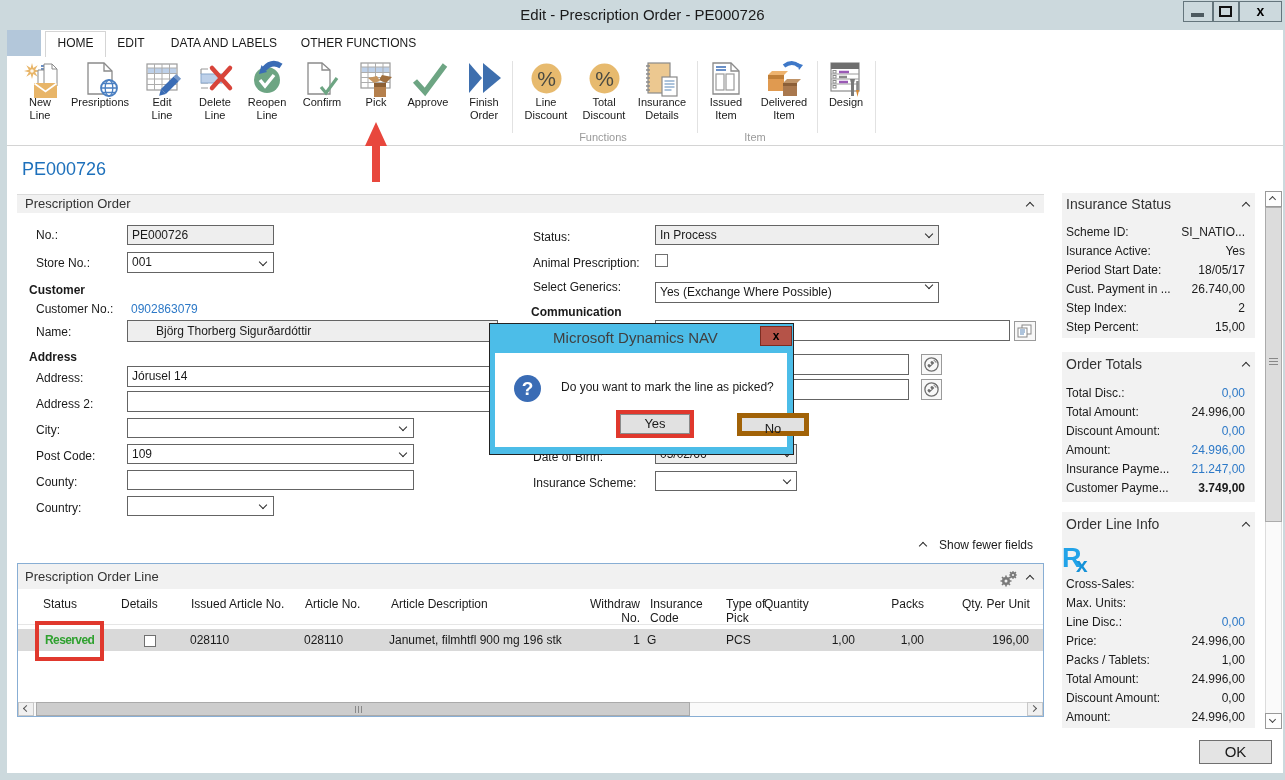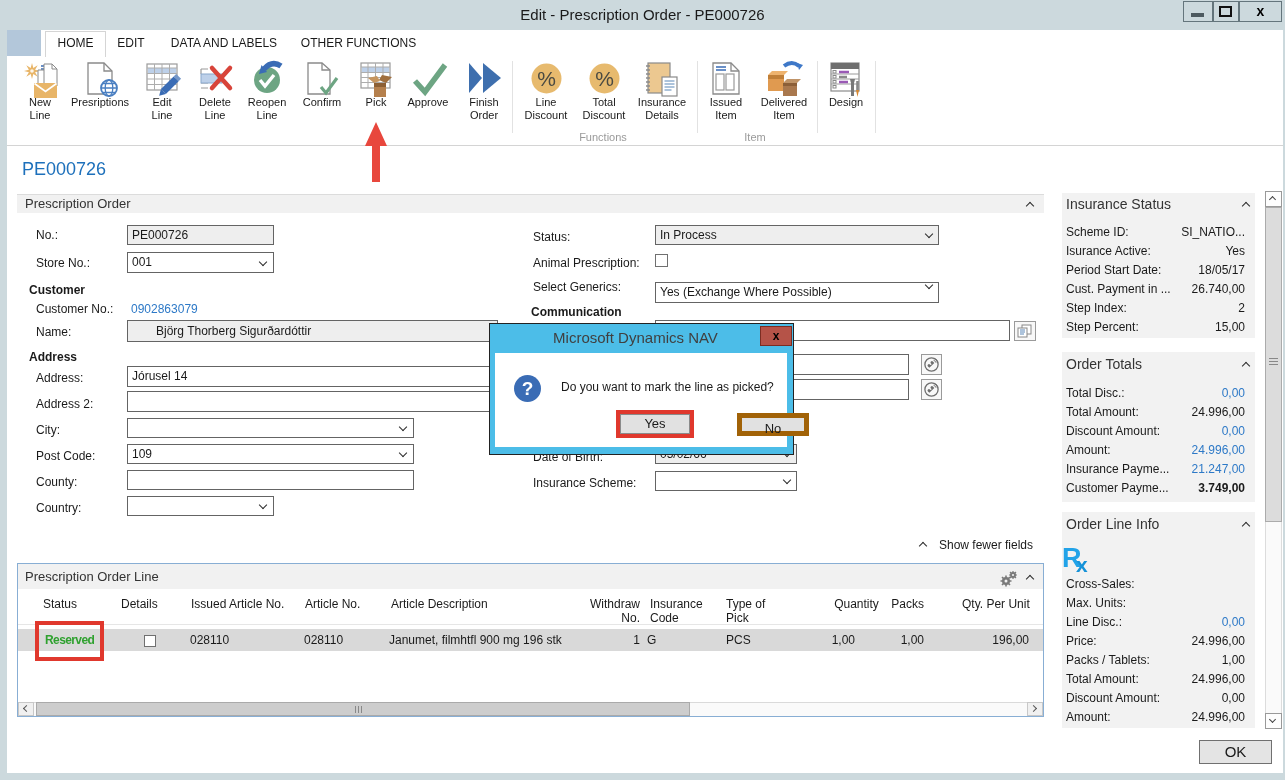--- a/index.html
+++ b/index.html
@@ -318,21 +318,21 @@
 <i class="cv cvu" style="left:1027px;top:576px;"></i>
 
 <div class="lbl" style="left:43px;top:597px;">Status</div>
 <div class="lbl" style="left:121px;top:597px;">Details</div>
 <div class="lbl" style="left:191px;top:597px;">Issued Article No.</div>
 <div class="lbl" style="left:305px;top:597px;">Article No.</div>
 <div class="lbl" style="left:391px;top:597px;">Article Description</div>
 <div class="lbl" style="left:588px;top:597px;width:52px;text-align:right;">Withdraw<br>No.</div>
 <div class="lbl" style="left:650px;top:597px;">Insurance<br>Code</div>
 <div class="lbl" style="left:726px;top:597px;">Type of<br>Pick</div>
-<div class="lbl" style="left:829px;top:597px;width:55px;text-align:center;">Quantity</div>
+<div class="lbl" style="left:764px;top:597px;width:55px;text-align:left;">Quantity</div>
 <div class="lbl" style="left:880px;top:597px;width:44px;text-align:right;">Packs</div>
 <div class="lbl" style="left:962px;top:597px;width:67px;text-align:right;">Qty. Per Unit</div>
 <div class="abs" style="left:18px;top:624px;width:1025px;height:1px;background:#e6e6e6;"></div>
 
 <div class="abs" style="left:18px;top:629px;width:1025px;height:22px;background:#d9d9d9;"></div>
 <div class="abs" style="left:45px;top:629px;font-size:12px;line-height:22px;font-weight:bold;letter-spacing:-0.6px;color:#2fa12f;">Reserved</div>
 <div class="abs" style="left:144px;top:635px;width:12px;height:12px;border:1px solid #707070;background:#fff;"></div>
 <div class="abs" style="left:190px;top:629px;font-size:12px;line-height:22px;">028110</div>
 <div class="abs" style="left:304px;top:629px;font-size:12px;line-height:22px;">028110</div>
 <div class="abs" style="left:389px;top:629px;font-size:12px;line-height:22px;">Janumet, filmhtfl 900 mg 196 stk</div>

